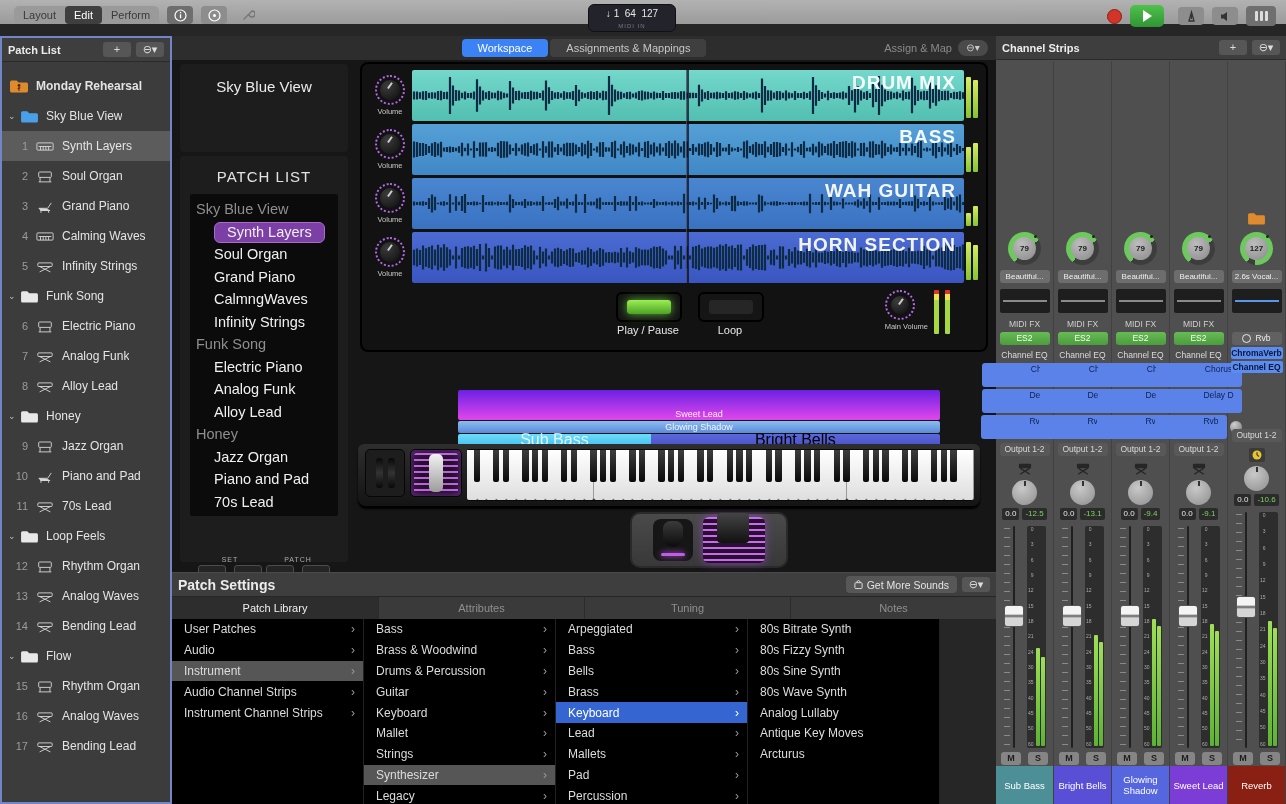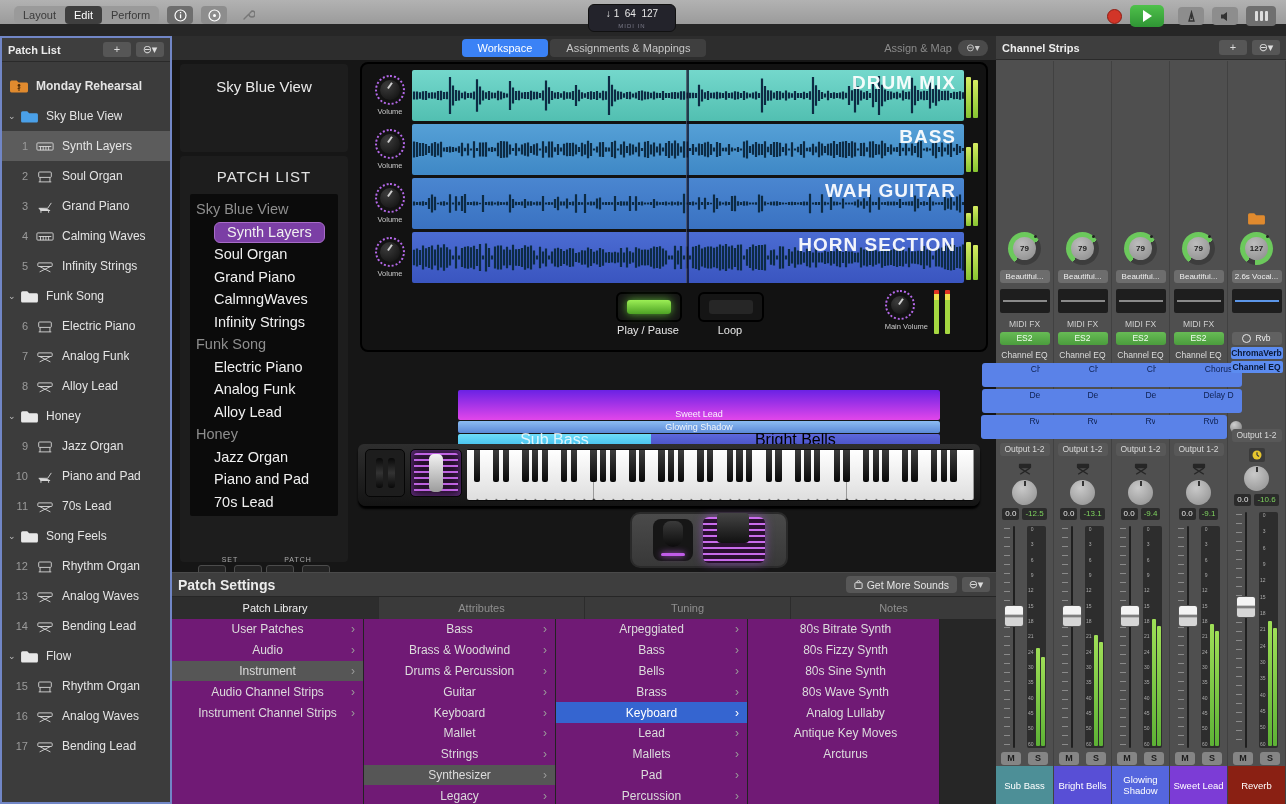--- a/index.html
+++ b/index.html
@@ -108,21 +108,21 @@
   #pedal1 .glow{position:absolute;left:8px;bottom:5px;width:24px;height:3px;background:#c05ce8;border-radius:2px;box-shadow:0 0 6px #c05ce8;}
   #pedal2{width:62px;height:46px;background:repeating-linear-gradient(180deg,rgba(216,112,255,.9) 0 2px,#2a1030 2px 6px);border-radius:6px;position:relative;box-shadow:0 0 10px rgba(190,80,255,.5);}
   #pedal2 .plate{position:absolute;left:14px;top:-4px;width:32px;height:30px;background:linear-gradient(#444,#111);border-radius:4px;}
   
   #psHead{position:absolute;left:172px;top:572px;width:824px;height:25px;background:#3e3e3e;border-top:1px solid #4a4a4a;border-bottom:1px solid #262626;display:flex;align-items:center;padding:0 6px;box-sizing:border-box;}
   #psHead .ttl{font-size:14px;font-weight:bold;color:#ececec;flex:1;}
   #gmsBtn{height:17px;background:#575757;border-radius:4px;color:#e4e4e4;font-size:10.5px;line-height:16px;padding:0 8px;display:flex;align-items:center;gap:4px;}
   #psTabs{position:absolute;left:172px;top:597px;width:824px;height:22px;display:flex;}
   .pstab{width:206px;text-align:center;font-size:11px;color:#8f8f8f;line-height:22px;background:#3a3a3a;border-left:1px solid #2c2c2c;box-sizing:border-box;}
   .pstab.active{background:#2d2d2d;color:#f0f0f0;border-left:none;}
-  #psCols{position:absolute;left:172px;top:619px;width:768px;height:185px;display:flex;background:#701a75;text-align:center;}
+  #psCols{position:absolute;left:172px;top:619px;width:768px;height:185px;display:flex;background:#000000;}
   .pscol{width:206px;box-sizing:border-box;border-right:1px solid #222;overflow:hidden;}
   .crow{height:20.8px;display:flex;align-items:center;font-size:12px;color:#dcdcdc;padding:0 8px 0 12px;box-sizing:border-box;}
   .crow .clbl{flex:1;white-space:nowrap;overflow:hidden;}
   .crow .cchev{color:#9a9a9a;font-size:12px;}
   .crow.selgray{background:#565656;}
   .crow.selblue{background:#3565d0;color:#fff;}
   .crow.selblue .cchev{color:#fff;}
   
   #chpanel{position:absolute;left:996px;top:36px;width:290px;height:768px;background:#4f4f4f;}
   #strips{position:absolute;left:0;top:25px;right:0;bottom:0;display:flex;}
@@ -382,21 +382,21 @@
           </span>
           <span class="lbl">70s Lead</span>
         </div>
         <div class="srow">
           <span class="chev">⌄</span>
           <span class="fico">
             <svg viewBox="0 0 20 16" width="19" height="15">
               <path d="M1 4.5c0-1 .6-2 1.6-2h5l2 2h8c1 0 1.4.9 1.4 2v6c0 1.2-.5 2-1.5 2h-15c-1 0-1.5-.8-1.5-2z" fill="#e8e8e8"></path>
             </svg>
           </span>
-          <span class="lbl">Song Feels</span>
+          <span class="lbl">Loop Feels</span>
         </div>
         <div class="srow">
           <span class="num">12</span>
           <span class="pico">
             <svg viewBox="0 0 20 14" width="18" height="13">
               <rect x="3" y="2" width="14" height="6" rx="1" fill="none" stroke="#d8d8d8"></rect>
               <path d="M4.5 8v5M15.5 8v5M3 13h14" stroke="#d8d8d8" fill="none"></path>
             </svg>
           </span>
           <span class="lbl">Rhythm Organ</span>

